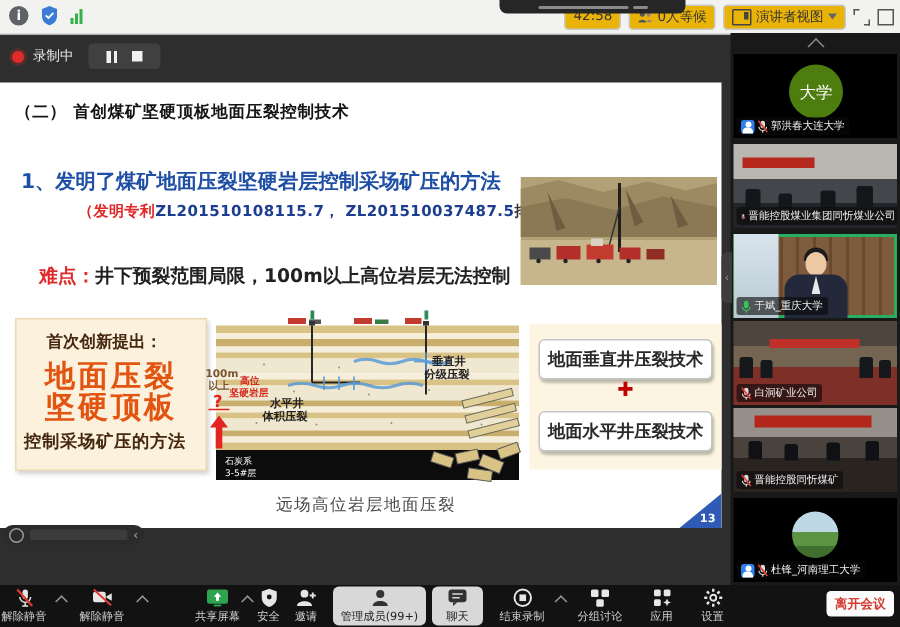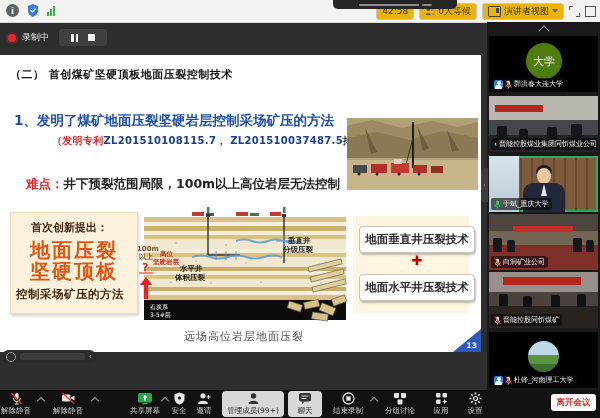--- a/index.html
+++ b/index.html
@@ -47,21 +47,21 @@
   .s-bullet::before{content:"";display:inline-block;width:5px;height:5px;border-radius:50%;
                     background:#d3271f;margin-right:6px;vertical-align:2px;}
   .s-diff{left:26px;top:121px;font-size:12.5px;font-weight:bold;color:#222;}
   .diff-red{color:#e02a2a;}
   .panel{left:10px;top:157px;width:126px;height:100px;background:#fbf1dd;border:1px solid #ecd9b5;
          box-shadow:1px 2px 3px rgba(0,0,0,.18);}
   .p-intro{left:10px;top:7px;font-size:11px;font-weight:bold;color:#45280f;margin-left:10px;}
   .p-key{width:126px;text-align:center;font-size:20px;font-weight:bold;color:#e25410;letter-spacing:2px;}
   .p-method{left:5px;top:74px;font-size:11.5px;font-weight:bold;color:#45280f;letter-spacing:.5px;}
   .caption{left:136px;top:274px;width:216px;text-align:center;font-size:11px;color:#4a4a4a;letter-spacing:1px;}
-  .techband{left:353px;top:161px;width:116px;height:97px;background:#fdf5e2;}
+  .techband{left:353px;top:161px;width:116px;height:97px;background:#fdf5e2;padding-left:47px;}
   .techbox{left:6px;width:114px;height:25px;background:#fff;border:1px solid #c5c5c5;border-radius:4px;
            box-shadow:1px 2px 2px rgba(0,0,0,.25);display:flex;align-items:center;justify-content:center;
            font-size:11.5px;font-weight:bold;color:#2a2a2a;}
   .techplus{left:0;top:37px;width:128px;text-align:center;font-size:13px;font-weight:bold;color:#c00000;}
   .page-tri{right:0;bottom:0;width:0;height:0;border-left:28px solid transparent;border-bottom:23px solid #2f5bb7;}
   .page-num{right:4px;bottom:2px;font-size:7.5px;color:#fff;font-weight:bold;}
   
   .minipill{left:2px;top:350px;width:94px;height:13px;background:#2b2b2b;border-radius:7px;
             display:flex;align-items:center;gap:4px;padding:0 4px;box-sizing:border-box;}
   .minipill .cir{width:8px;height:8px;border:1px solid #9a9a9a;border-radius:50%;}

